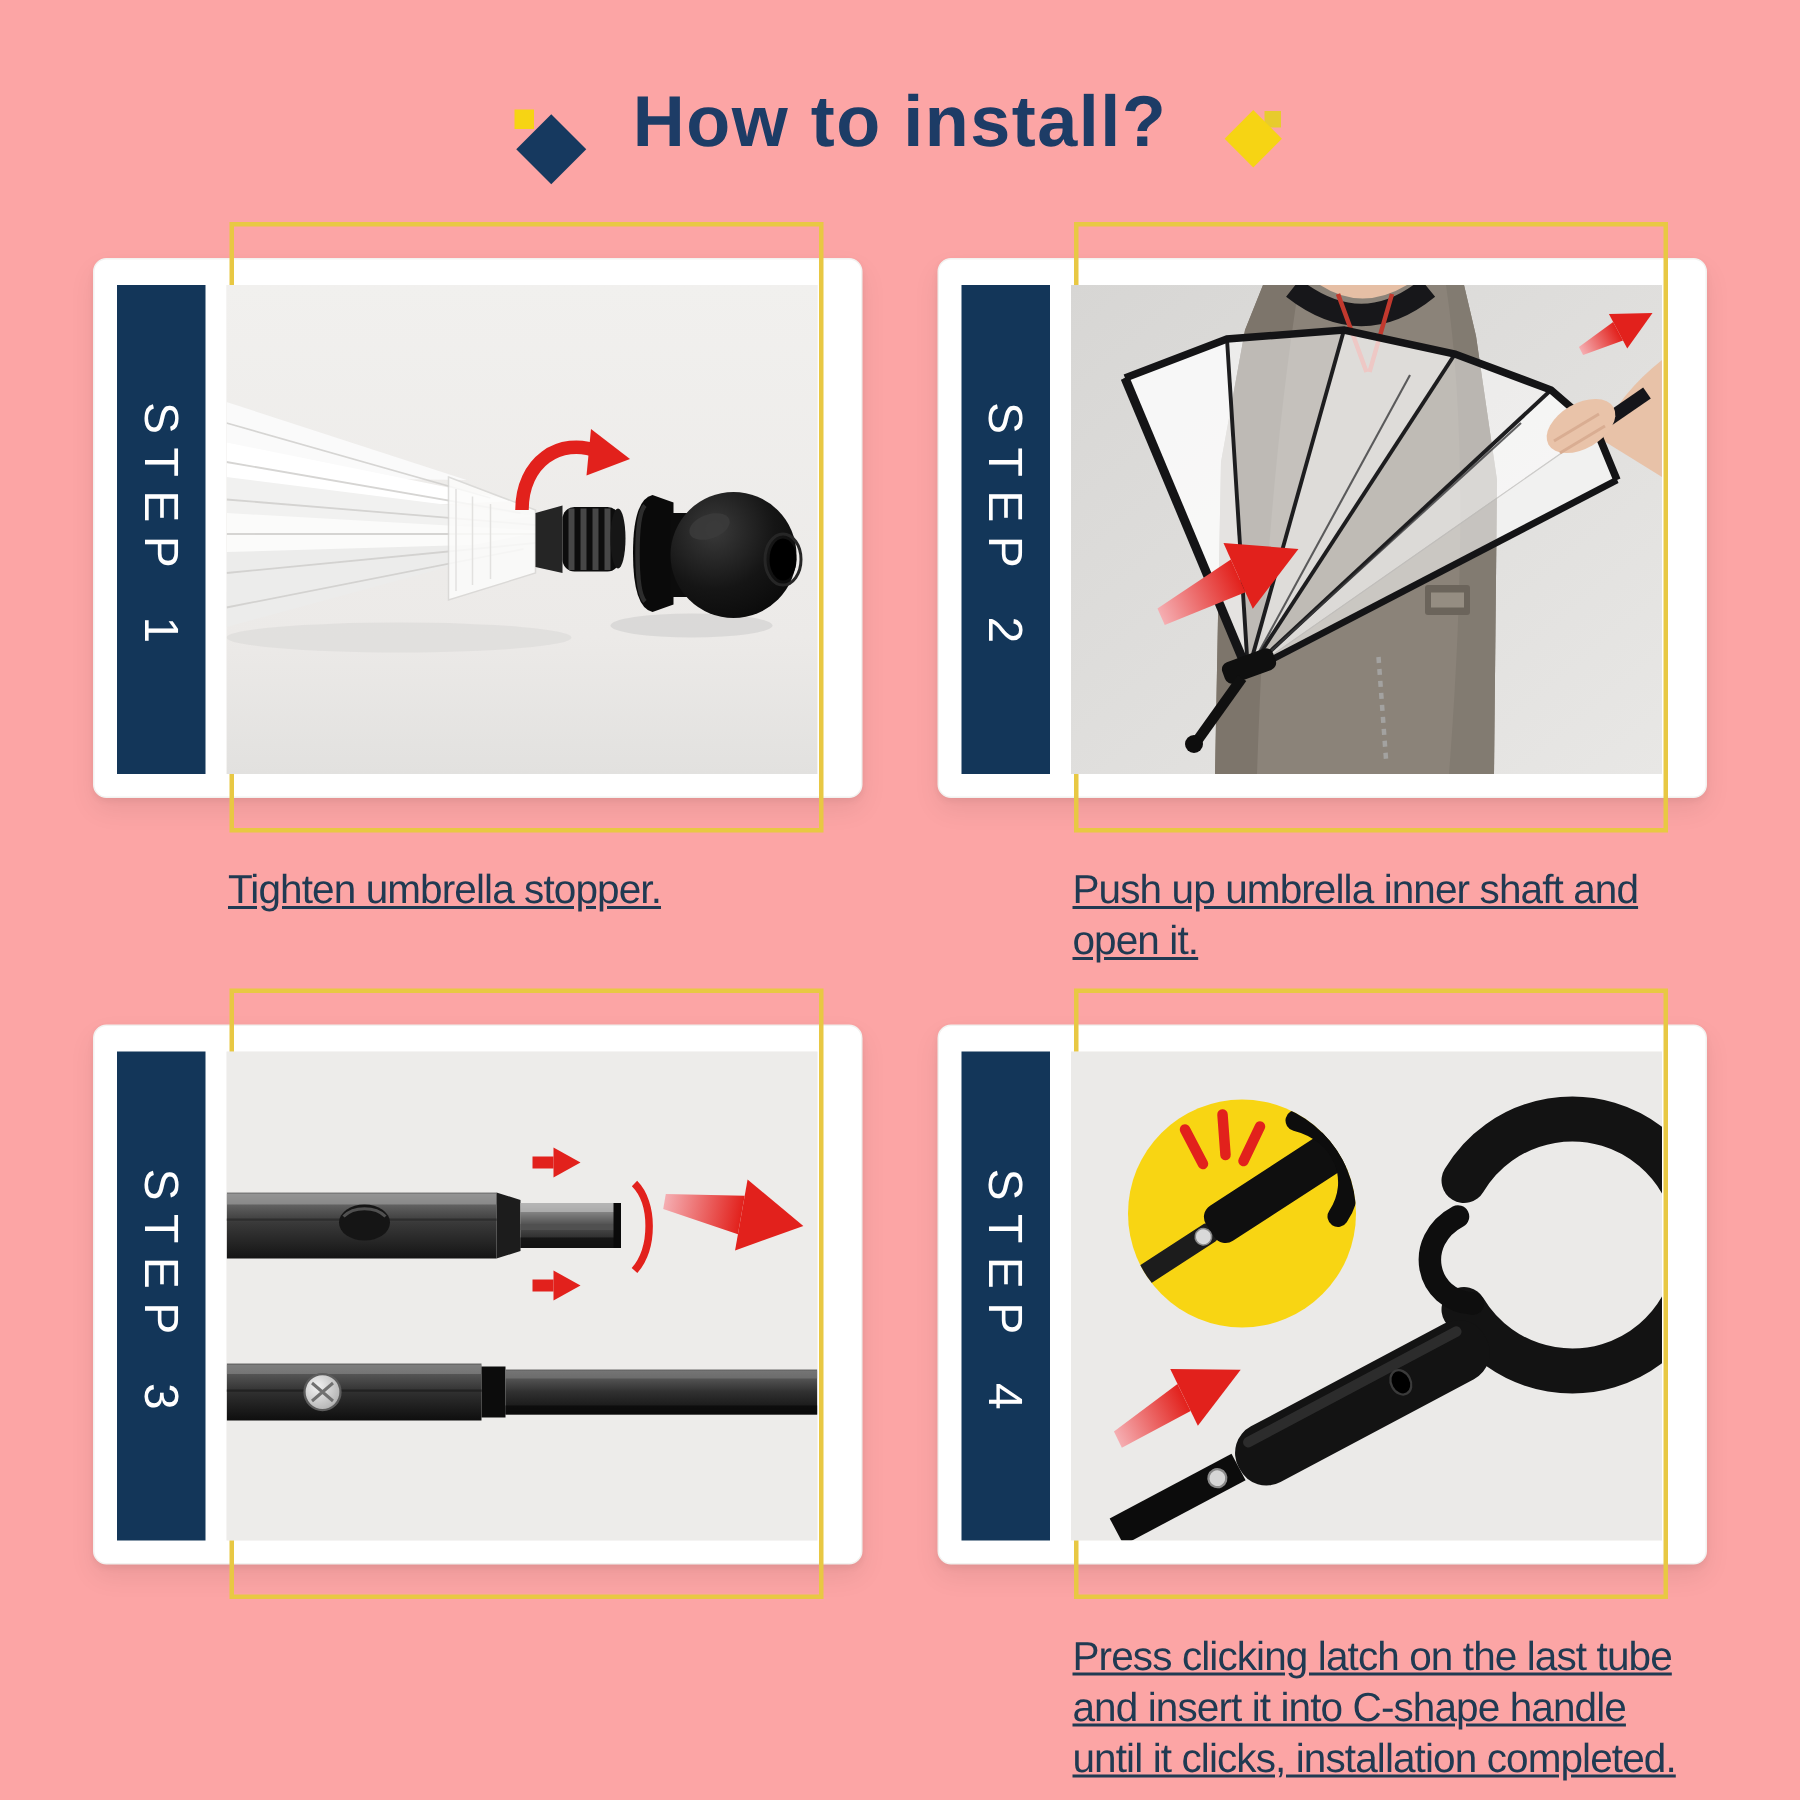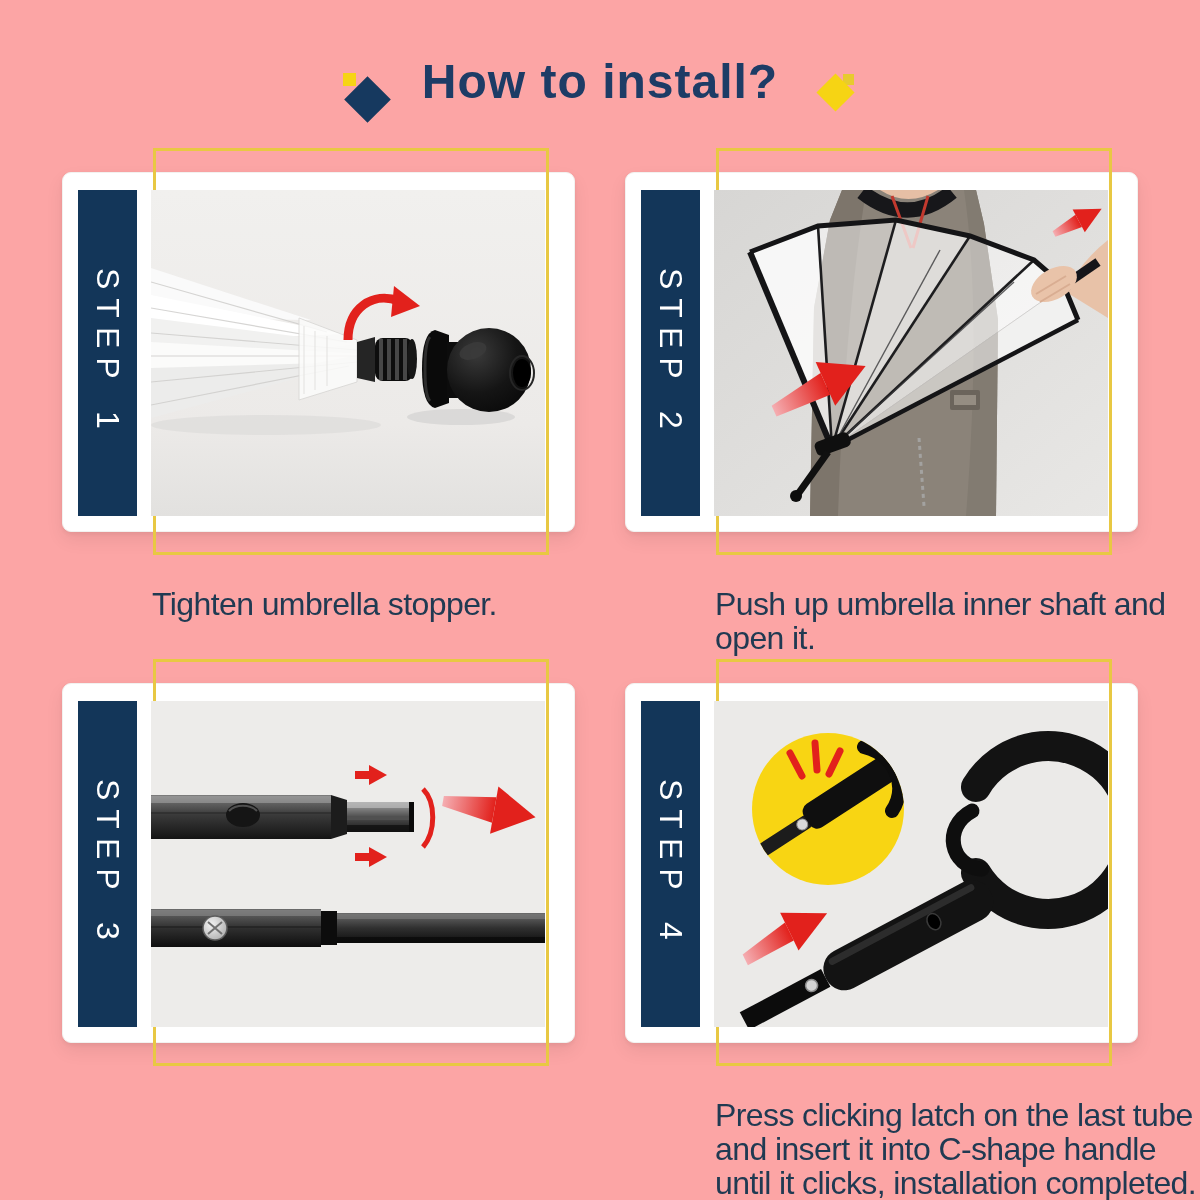--- a/index.html
+++ b/index.html
@@ -30,22 +30,22 @@
   .card{position:absolute;left:0;top:0;width:511px;height:358px;background:#ffffff;
         border:1px solid #f2f2f0;border-radius:9px;z-index:1;
         box-shadow:0 2px 4px rgba(0,0,0,0.05), 0 8px 18px rgba(0,0,0,0.07);}
   .stepbar{position:absolute;left:16px;top:18px;width:59px;height:326px;background:#133659;z-index:4;
            display:flex;flex-direction:column;align-items:center;justify-content:center;gap:24px;}
   .stepbar span{writing-mode:vertical-rl;text-orientation:mixed;color:#ffffff;
                 font-size:32px;letter-spacing:9px;line-height:1;}
   .photo{position:absolute;left:89px;top:18px;width:394px;height:326px;z-index:3;overflow:hidden;
          background:#edecea;}
   .photo svg{display:block;}
-  .caption{position:absolute;left:90px;top:415px;width:510px;margin:0;z-index:5;
-           font-size:32px;line-height:34px;letter-spacing:-0.6px;color:#203a52;white-space:pre;}
+  .caption{position:absolute;left:90px;top:404px;width:510px;margin:0;z-index:5;
+           font-size:27px;line-height:34px;letter-spacing:-0.6px;color:#203a52;white-space:pre;text-decoration:underline;}
 </style>
 </head>
 <body>
 
 <div class="page">
 
   <div class="title-row">
     <span class="deco deco-left">
       <span class="sq"></span>
       <span class="dia"></span>

